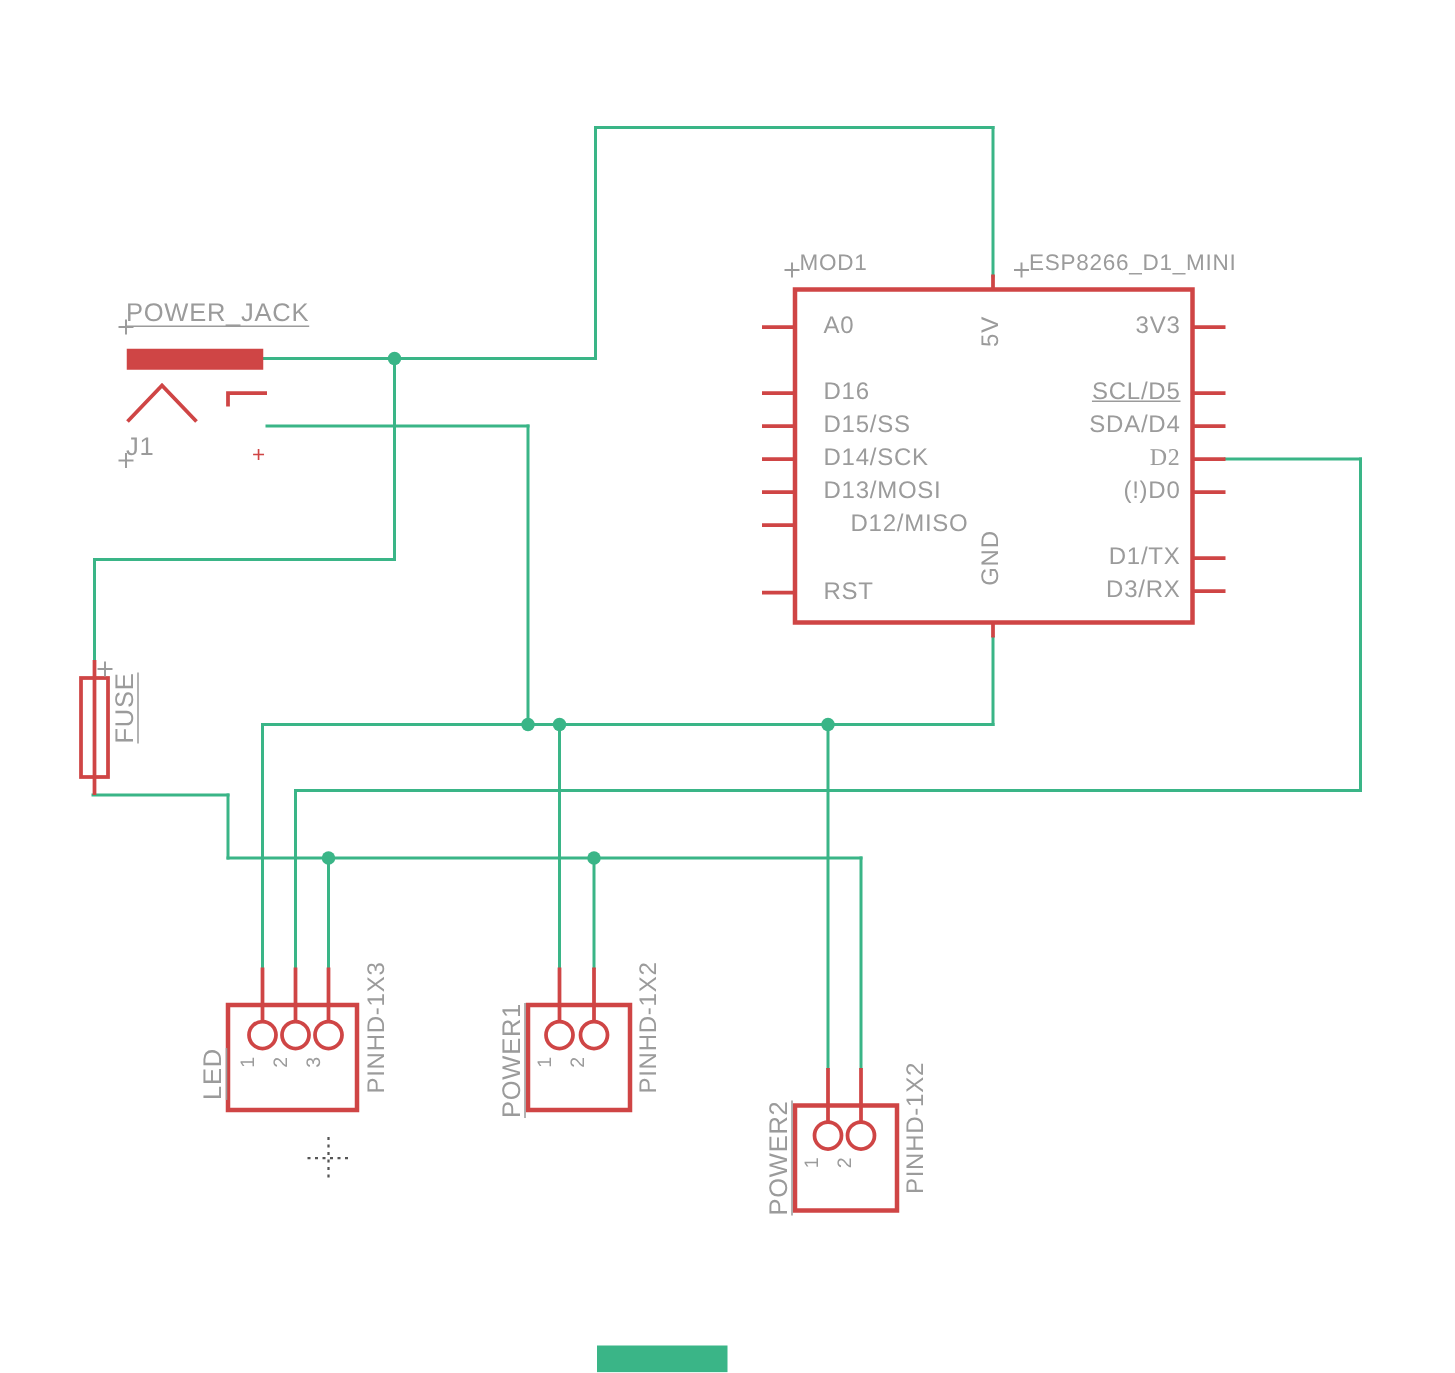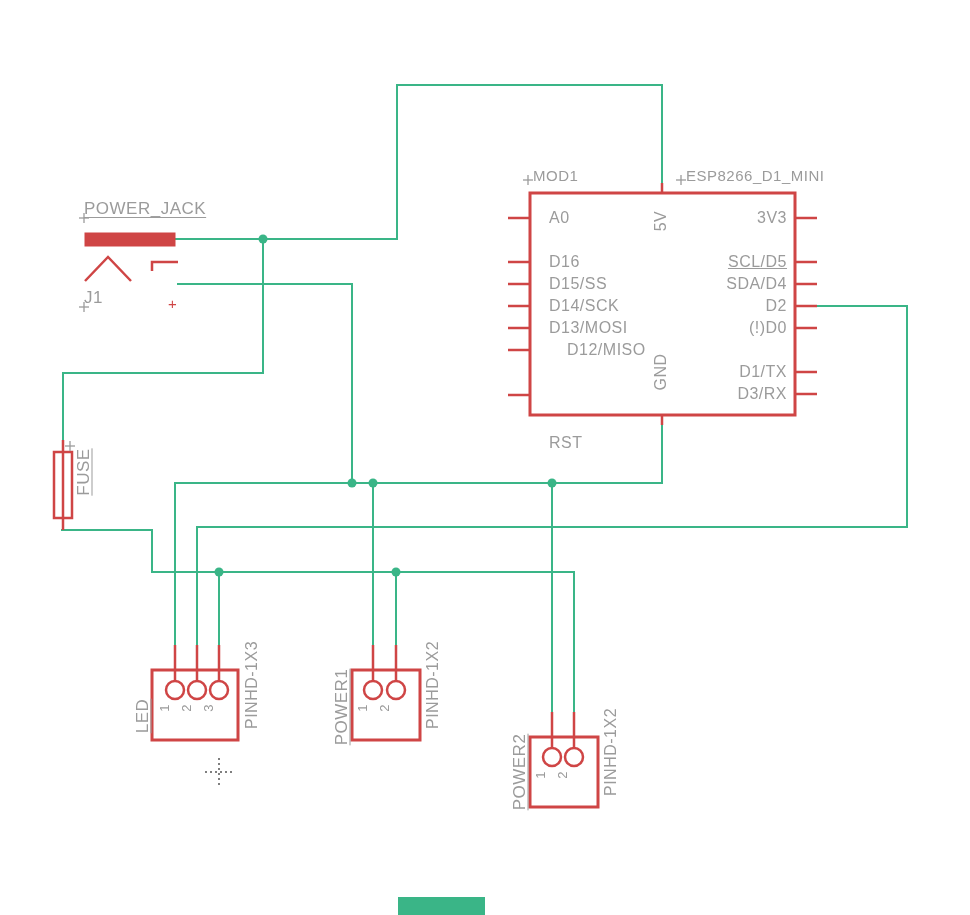--- a/index.html
+++ b/index.html
@@ -168,26 +168,26 @@
 
   <span class="label s16 rot" style="left:661px;top:221px;">5V</span>
   <span class="label s16 rot" style="left:661px;top:372px;">GND</span>
 
   <span class="label s16" style="left:549px;top:209px;">A0</span>
   <span class="label s16" style="left:549px;top:253px;">D16</span>
   <span class="label s16" style="left:549px;top:275px;">D15/SS</span>
   <span class="label s16" style="left:549px;top:297px;">D14/SCK</span>
   <span class="label s16" style="left:549px;top:319px;">D13/MOSI</span>
   <span class="label s16" style="left:567px;top:341px;">D12/MISO</span>
-  <span class="label s16" style="left:549px;top:386px;margin-top:48px;">RST</span>
+  <span class="label s16" style="left:549px;top:386px;">RST</span>
 
   <span class="label s16" style="right:183px;top:209px;">3V3</span>
   <span class="label s16" style="right:183px;top:253px;text-decoration:underline;">SCL/D5</span>
   <span class="label s16" style="right:183px;top:275px;">SDA/D4</span>
-  <span class="label s16" style="right:183px;top:297px;">D2</span>
+  <span class="label s16" style="right:183px;top:297px;font-family:Liberation Serif, serif;">D2</span>
   <span class="label s16" style="right:183px;top:319px;">(!)D0</span>
   <span class="label s16" style="right:183px;top:363px;">D1/TX</span>
   <span class="label s16" style="right:183px;top:385px;margin-left:12px;">D3/RX</span>
 
   <span class="label s17 u rot" style="left:142px;top:716px;">LED</span>
   <span class="label s16 rot" style="left:252px;top:685px;">PINHD-1X3</span>
   <span class="label s13 rot" style="left:165px;top:708px;">1</span>
   <span class="label s13 rot" style="left:187px;top:708px;">2</span>
   <span class="label s13 rot" style="left:209px;top:708px;">3</span>
 

